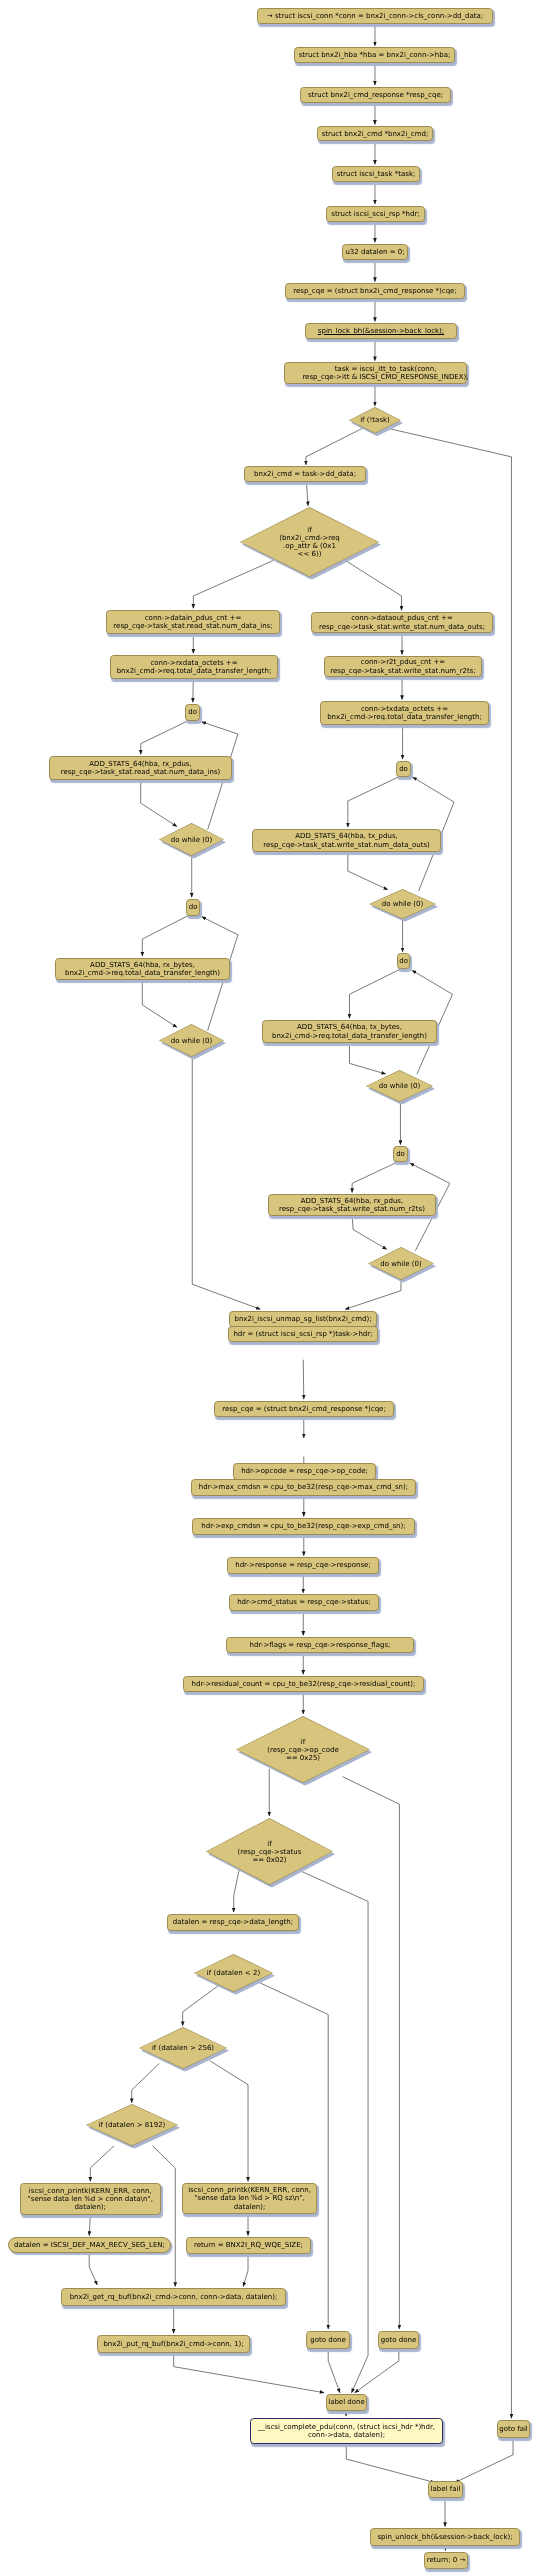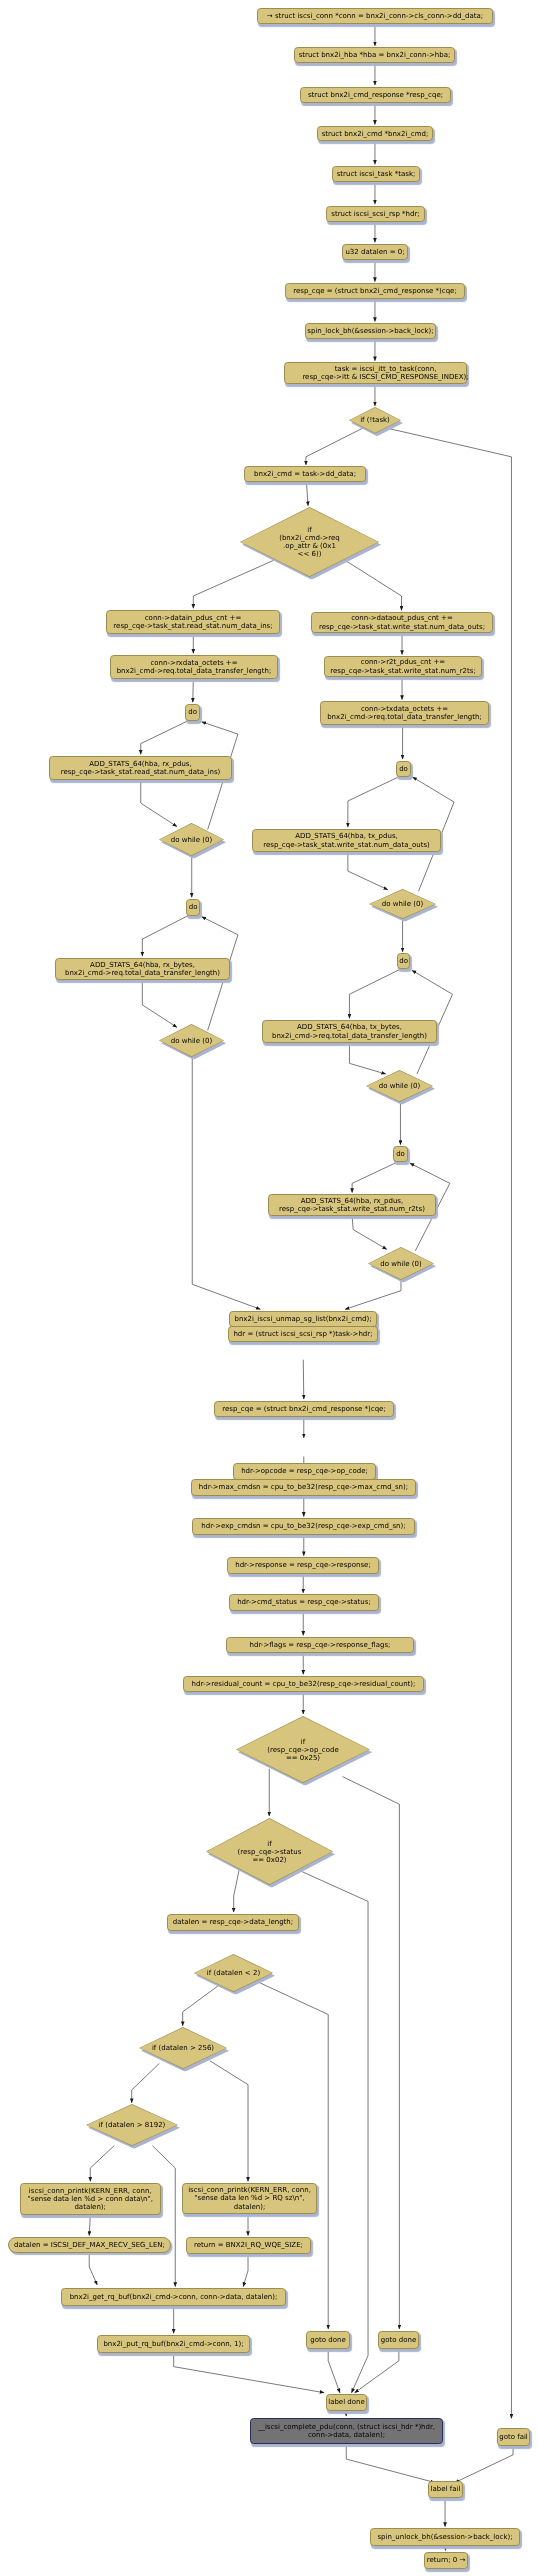--- a/index.html
+++ b/index.html
@@ -7,21 +7,21 @@
   #canvas { position:relative; overflow:hidden; }
   #edge-layer { position:absolute; left:0; top:0; z-index:1; }
   .edge { fill:none; stroke:#1a1a1a; stroke-width:1.1; }
   .node {
     position:absolute; z-index:2; box-sizing:border-box;
     border:0.5px solid #9c8c52; border-radius:3.7px;
     background:#d8c57d; box-shadow:1.6px 2.1px 1.1px #a9b4cf;
     display:flex; flex-direction:column; align-items:center; justify-content:center;
     font-size:7px; line-height:8.2px; color:#000; text-align:left; white-space:nowrap;
   }
-  .node.highlight { background:#737373; border-color:#2a2a66; }
+  .node.highlight { background:#fef9c3; border-color:#2a2a66; }
   .diamond { position:absolute; z-index:2; }
   .diamond .layer { position:absolute; clip-path:polygon(50% 0,100% 50%,50% 100%,0 50%); inset:0; }
   .diamond .shadow { background:#a9b4cf; transform:translate(2.1px,2.7px); }
   .diamond .bord { background:#9c8c52; }
   .diamond .fill { background:#d8c57d; inset:0.8px; }
   .diamond .label {
     position:absolute; inset:0; z-index:3;
     display:flex; flex-direction:column; align-items:center; justify-content:center;
     font-size:7px; line-height:8px; color:#000; text-align:center; white-space:nowrap;
   }
@@ -127,21 +127,21 @@
     </div>
     <div class="node" style="left: 326px; top: 206px; width: 99px; height: 16px;">
       <div>struct iscsi_scsi_rsp *hdr;</div>
     </div>
     <div class="node" style="left: 342px; top: 244px; width: 66px; height: 16px;">
       <div>u32 datalen = 0;</div>
     </div>
     <div class="node" style="left: 285px; top: 283px; width: 180px; height: 16px;">
       <div>resp_cqe = (struct bnx2i_cmd_response *)cqe;</div>
     </div>
-    <div class="node" style="left: 305px; top: 323px; width: 131px; height: 16px;">
+    <div class="node" style="left: 305px; top: 323px; width: 152px; height: 16px; text-decoration: underline;">
       <div>spin_lock_bh(&amp;session-&gt;back_lock);</div>
     </div>
     <div class="node" style="left: 284px; top: 362px; width: 183px; height: 22px; padding-left: 20px;">
       <div>task = iscsi_itt_to_task(conn,</div>
       <div>resp_cqe-&gt;itt &amp; ISCSI_CMD_RESPONSE_INDEX);</div>
     </div>
     <div class="diamond" style="left: 349px; top: 407px; width: 52px; height: 26.6px;">
       <div class="layer shadow"></div>
       <div class="layer bord"></div>
       <div class="layer fill"></div>
@@ -363,21 +363,21 @@
     <div class="node" style="left: 378px; top: 2331px; width: 41px; height: 18px;">
       <div>goto done</div>
     </div>
     <div class="node" style="left: 326px; top: 2394px; width: 41px; height: 16.5px;">
       <div>label done</div>
     </div>
     <div class="node highlight" style="left: 250px; top: 2418px; width: 193px; height: 26px;">
       <div>__iscsi_complete_pdu(conn, (struct iscsi_hdr *)hdr,</div>
       <div>conn-&gt;data, datalen);</div>
     </div>
-    <div class="node" style="left: 497px; top: 2420px; width: 33px; height: 18px; margin-top: 8px;">
+    <div class="node" style="left: 497px; top: 2420px; width: 33px; height: 18px;">
       <div>goto fail</div>
     </div>
     <div class="node" style="left: 428px; top: 2481px; width: 35px; height: 17px;">
       <div>label fail</div>
     </div>
     <div class="node" style="left: 370px; top: 2528px; width: 150px; height: 17.5px;">
       <div>spin_unlock_bh(&amp;session-&gt;back_lock);</div>
     </div>
     <div class="node" style="left: 424px; top: 2552px; width: 44px; height: 17px;">
       <div>return; 0 →</div>

